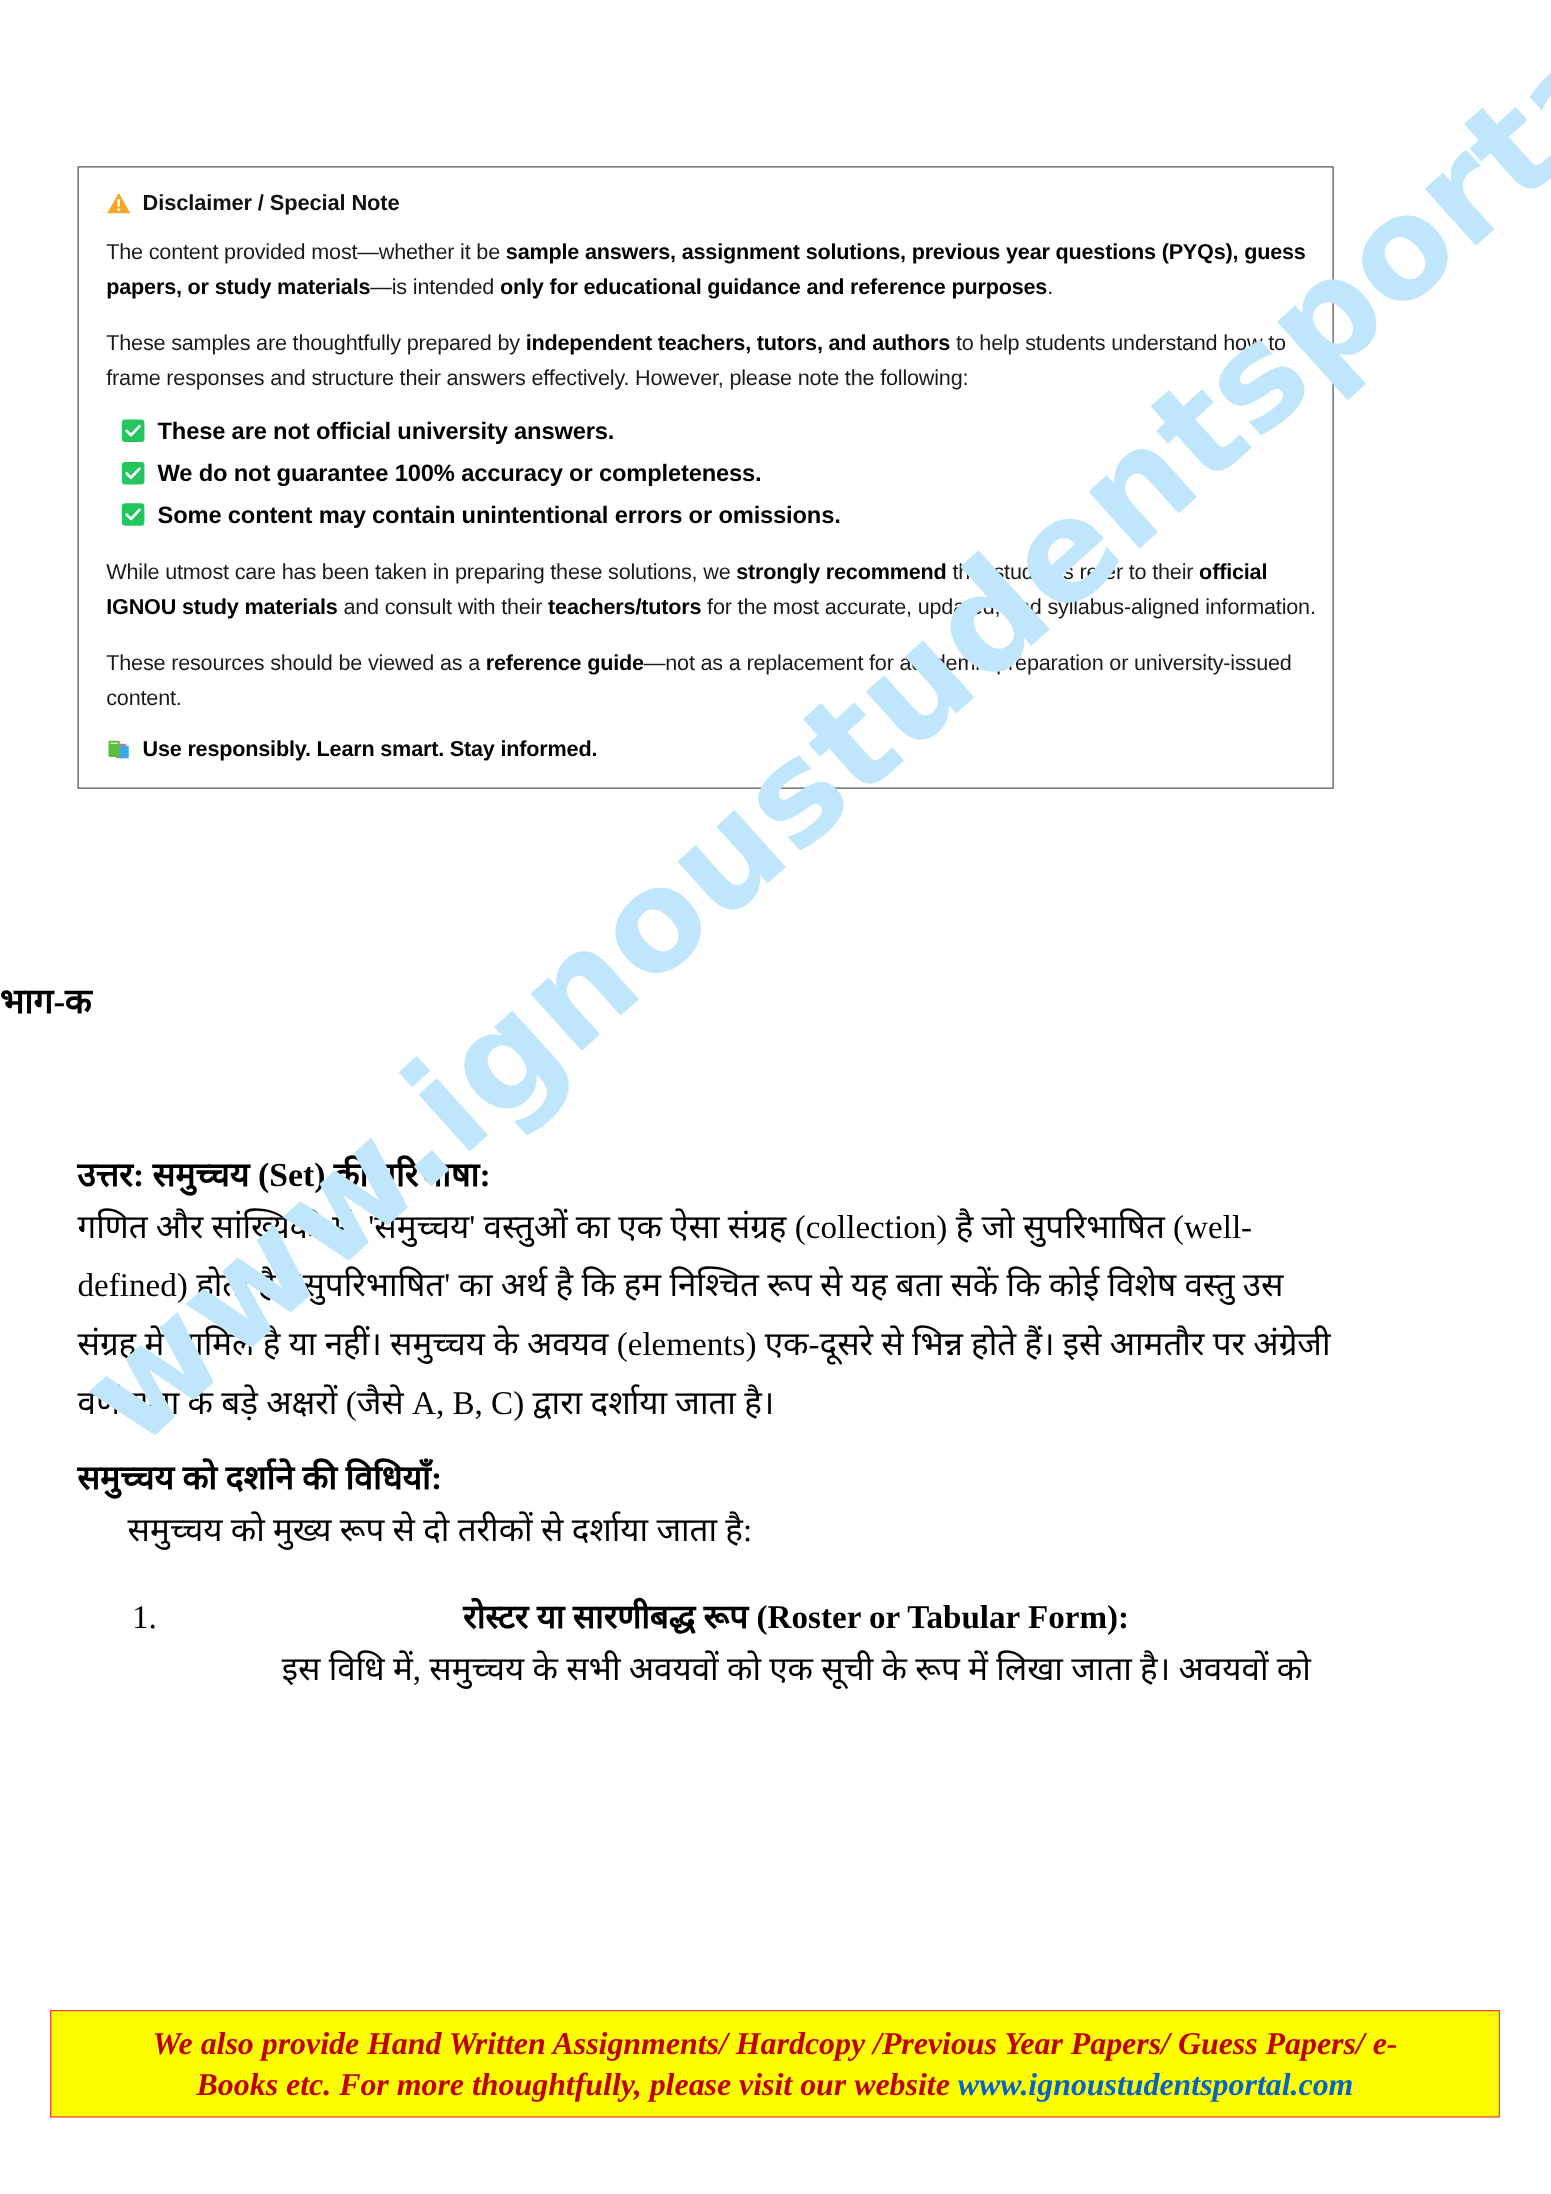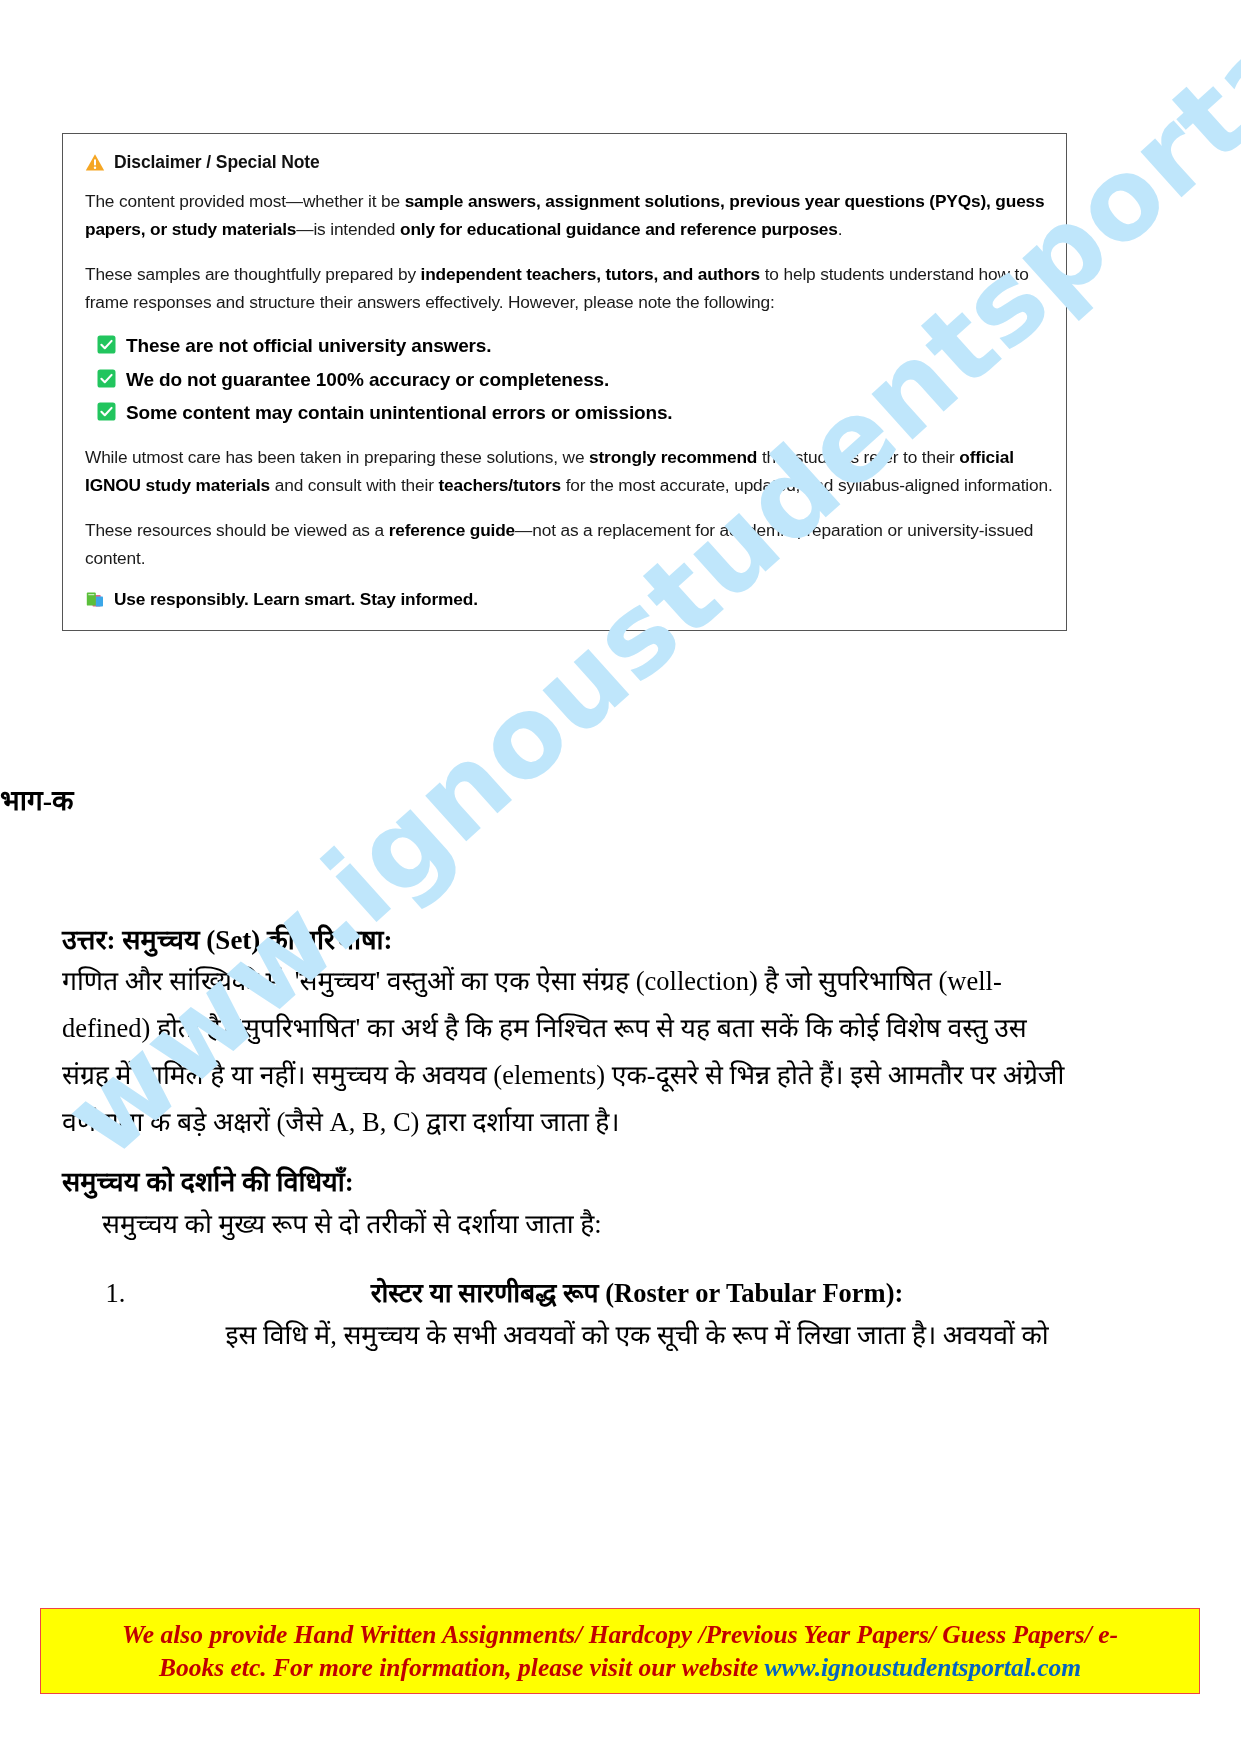--- a/index.html
+++ b/index.html
@@ -304,16 +304,16 @@
 
   <ol id="roster-list" class="hindi">
     <li>
       <span class="roster-title">रोस्टर या सारणीबद्ध रूप (Roster or Tabular Form):</span>
       <span class="roster-body">इस विधि में, समुच्चय के सभी अवयवों को एक सूची के रूप में लिखा जाता है। अवयवों को</span>
     </li>
   </ol>
 
   <div id="footer-banner">
     <span id="footer-text">We also provide Hand Written Assignments/ Hardcopy /Previous Year Papers/ Guess Papers/ e-</span><br>
-    <span id="footer-text-2" class="" style="font-family:'Liberation Serif',serif;font-style:italic;font-weight:700;font-size:25.5px;color:#c00000;">Books etc. For more information, please visit our website </span><a id="footer-link" href="#">www.ignoustudentsportal.com</a>
+    <span id="footer-text-2" class="" style="font-family:'Liberation Serif',serif;font-style:italic;font-weight:700;font-size:25.5px;color:#c00000;">Books etc. For more thoughtfully, please visit our website </span><a id="footer-link" href="#">www.ignoustudentsportal.com</a>
   </div>
 
 </div>
 
 </body></html>

